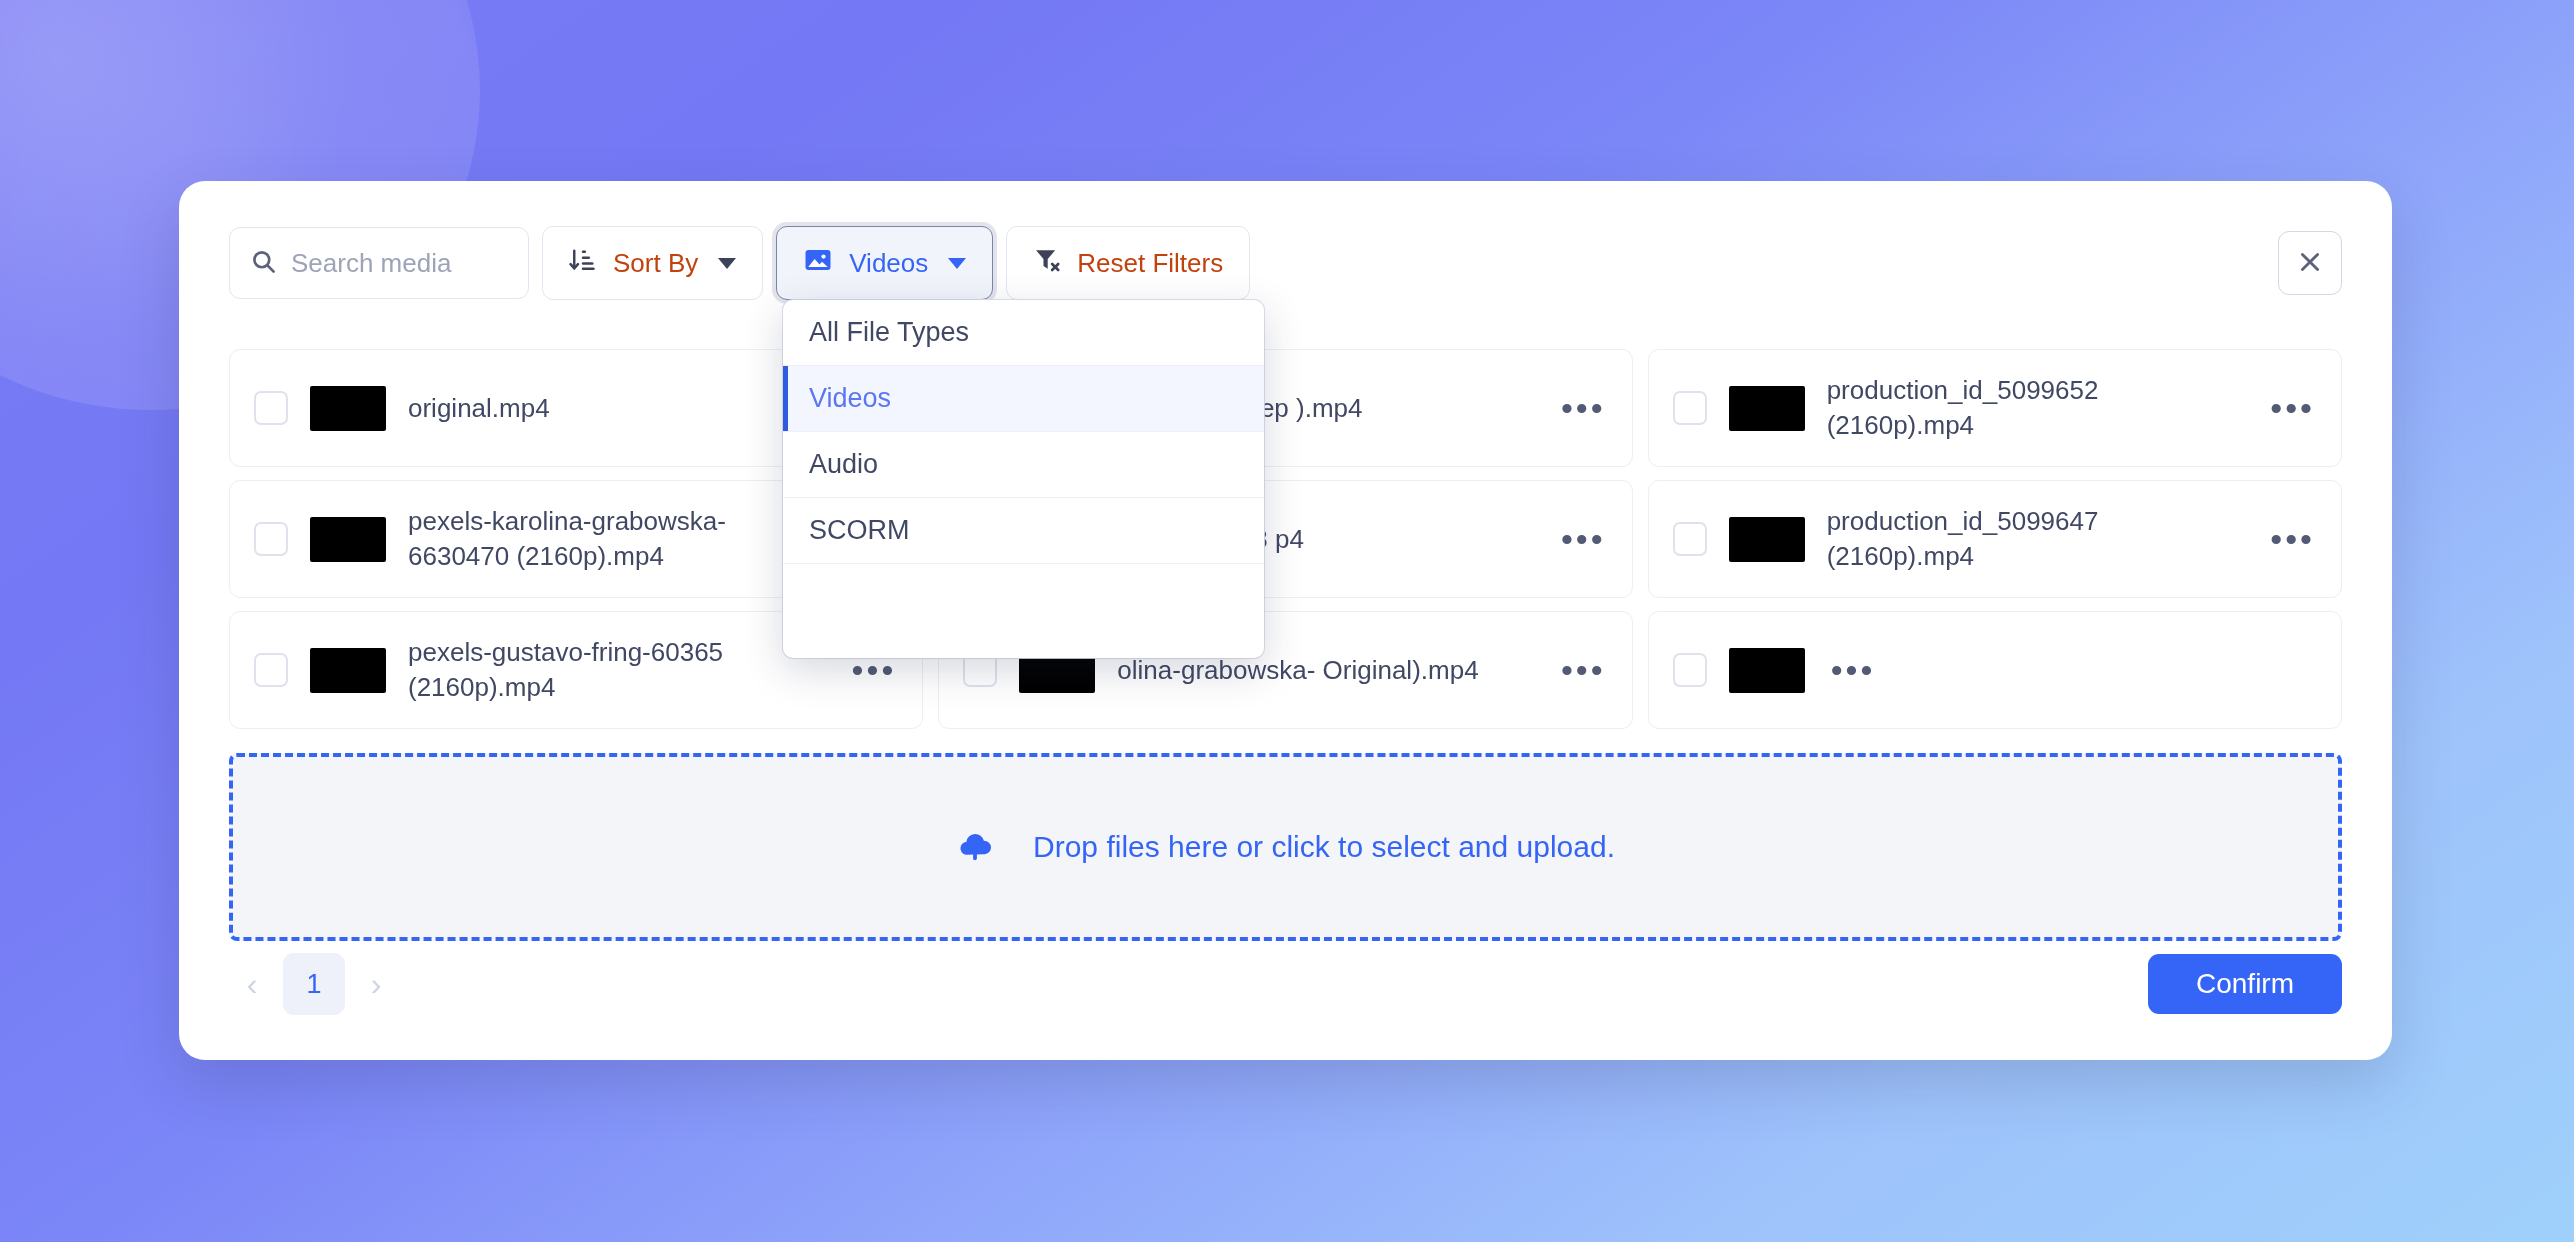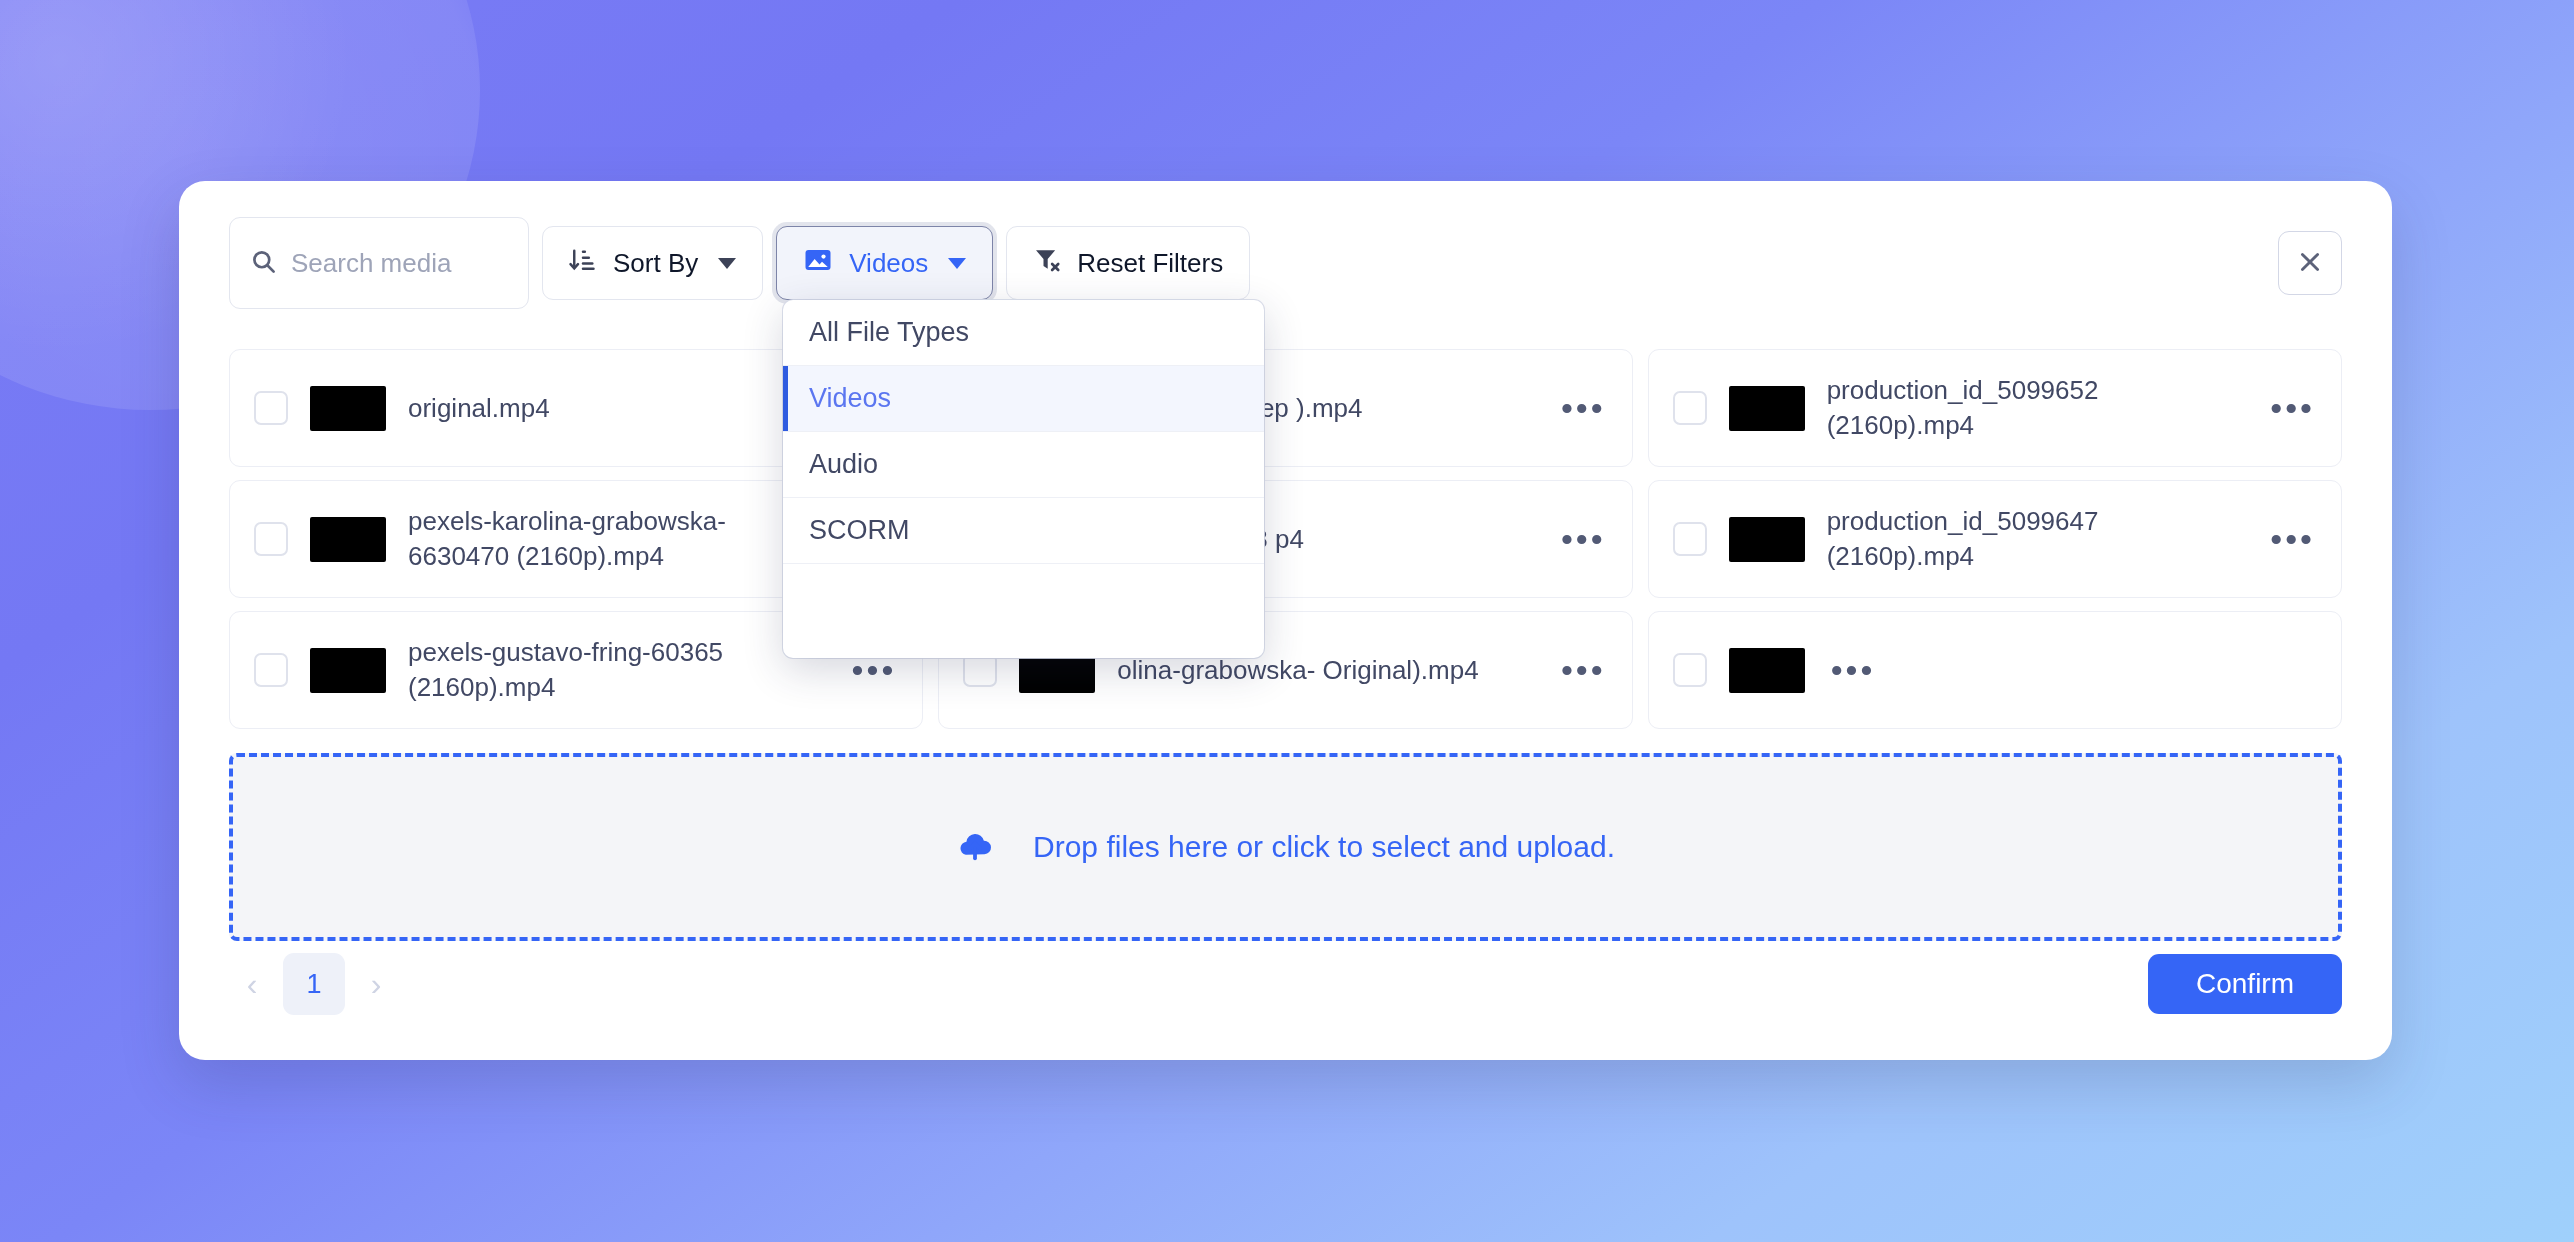--- a/index.html
+++ b/index.html
@@ -44,21 +44,21 @@
   .toolbar {
     position: absolute;
     left: 50px; top: 45px;
     right: 50px;
     height: 74px;
     display: flex;
     align-items: center;
     gap: 13px;
   }
   .search-box {
-    width: 300px; height: 92px;
+    width: 300px; height: 72px;
     border: 1.5px solid #e3e6ef;
     border-radius: 11px;
     background: #fff;
     display: flex; align-items: center;
     gap: 14px;
     padding: 0 20px;
   }
   .search-box input {
     border: 0; outline: 0;
     font-size: 26px;
@@ -71,21 +71,21 @@
 
   .tbtn {
     height: 74px;
     border: 1.5px solid #e3e6ef;
     border-radius: 11px;
     background: #fff;
     display: flex; align-items: center;
     gap: 16px;
     padding: 0 26px;
     font-size: 26px;
-    color: #0f172a;
+    color: #c2410c;
     cursor: pointer;
     white-space: nowrap;
   }
   .tbtn.active {
     background: #f2f4fb;
     border-color: #7d84a8;
     color: #3565f6;
     box-shadow: 0 0 0 4px rgba(125,132,168,0.22);
     position: relative;
     z-index: 30;

